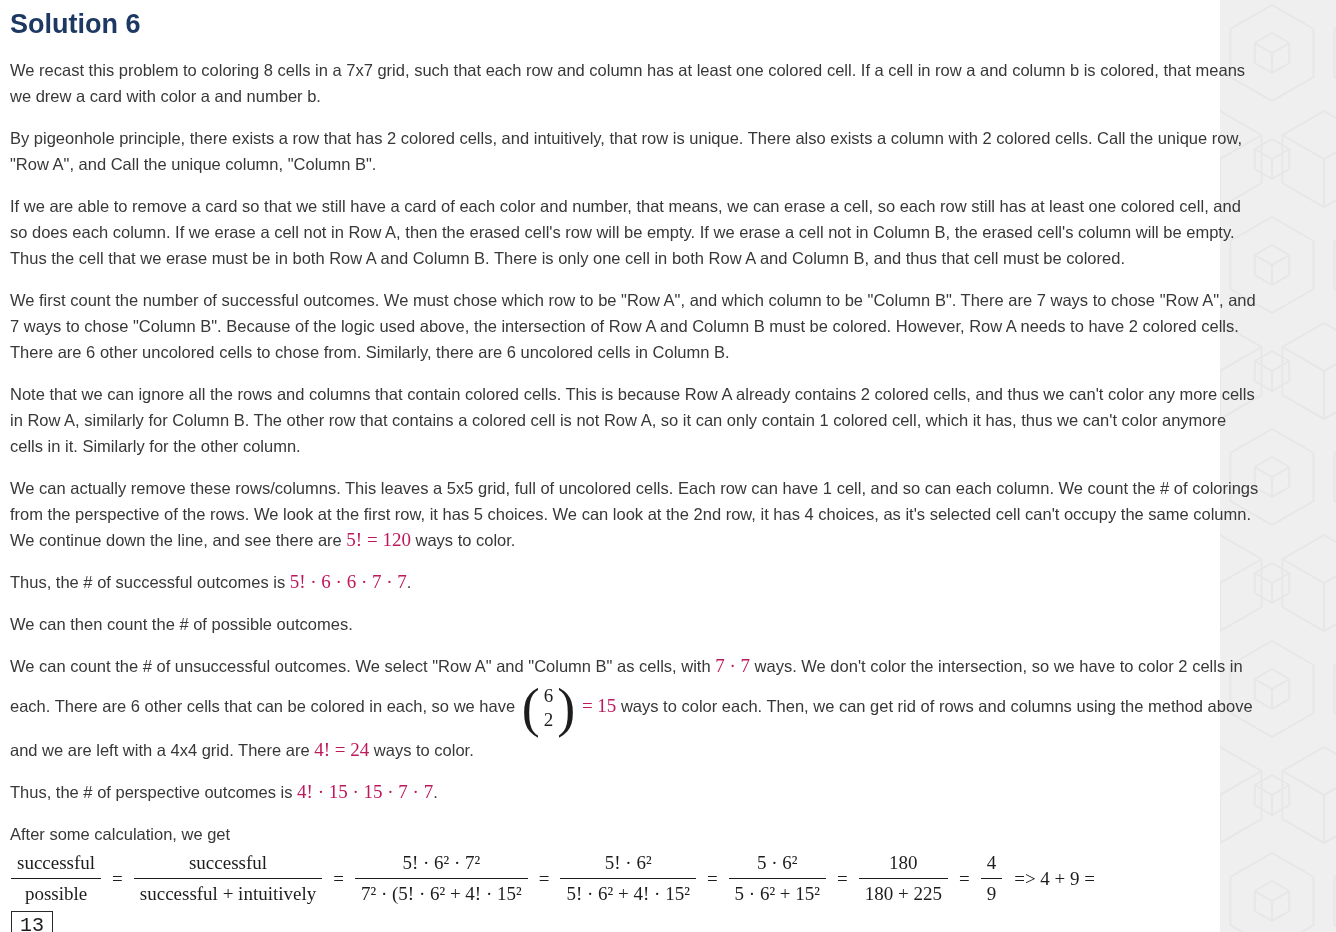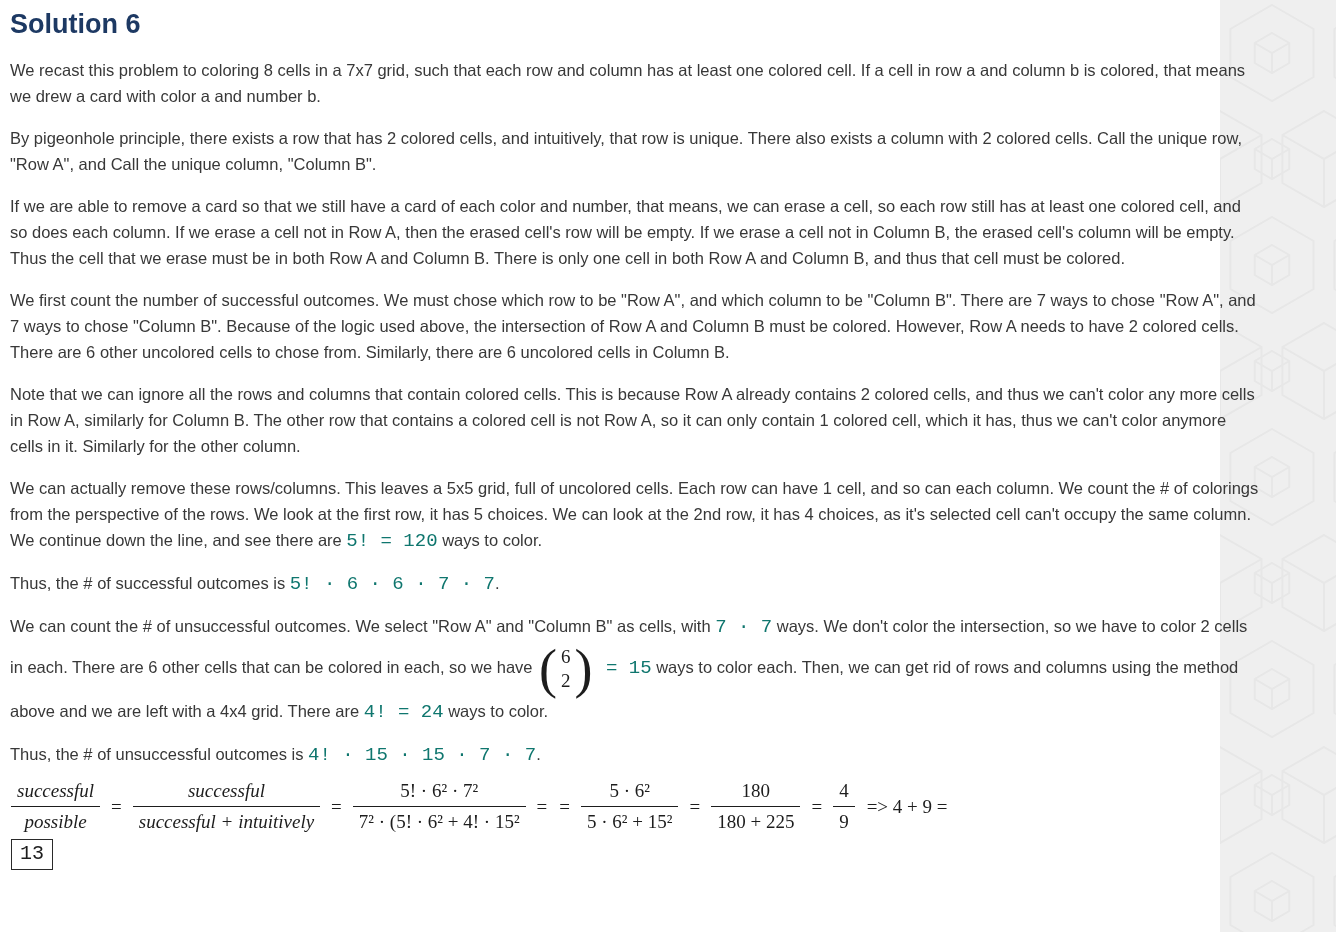--- a/index.html
+++ b/index.html
@@ -22,22 +22,22 @@
     margin:2px 0 15px 0;
     font-size:27px;line-height:33px;font-weight:700;
     color:#1d3963;
   }
   p.para{
     margin:16px 0 11px 0;
     font-size:16.5px;line-height:26px;
   }
   p.tight{margin-bottom:4px;}
   .math{
-    font-family:Liberation Mono, monospace;
-    font-size:19px;color:#0f766e;white-space:nowrap;
+    font-family:Liberation Serif, serif;
+    font-size:19px;color:#be185d;white-space:nowrap;
   }
   
   .binom{
     display:inline-flex;align-items:center;vertical-align:middle;
     font-family:"Liberation Serif","DejaVu Serif",serif;color:#1d1d1d;
     margin:0 2px;
   }
   .binom .paren{
     font-size:54px;line-height:58px;font-weight:400;
   }
@@ -49,21 +49,21 @@
   .eqrow{
     display:flex;align-items:center;gap:10px;
     width:max-content;white-space:nowrap;
     font-family:"Liberation Serif","DejaVu Serif",serif;
     font-size:19px;color:#1d1d1d;
     margin:0 0 0 1px;
   }
   .frac{display:inline-flex;flex-direction:column;align-items:center;text-align:center;}
   .fnum{padding:1px 6px 4px;}
   .fden{align-self:stretch;border-top:1.5px solid #1d1d1d;padding:4px 6px 1px;}
-  .itfrac .fnum,.itfrac .fden{font-style:italic;}
+  .itfrac .fnum,.itfrac .fden{}
   .eqsign{padding:0 1px;}
   .eqtail{padding-left:2px;text-align:center;}
   .answer-box{
     display:inline-block;margin:5px 0 0 1px;
     border:1.3px solid #2a2a2a;padding:2px 8px 4px;
     font-family:Liberation Mono, monospace;
     font-size:20px;color:#1d1d1d;
   }
 </style>
 </head>
@@ -104,49 +104,55 @@
   <p class="para"><span>If we are able to remove a card so that we still have a card of each color and number, that means, we can erase a cell, so each row still has at least one colored cell, and so does each column. If we erase a cell not in Row A, then the erased cell's row will be empty. If we erase a cell not in Column B, the erased cell's column will be empty. Thus the cell that we erase must be in both Row A and Column B. There is only one cell in both Row A and Column B, and thus that cell must be colored.</span></p>
 
   <p class="para"><span>We first count the number of successful outcomes. We must chose which row to be "Row A", and which column to be "Column B". There are 7 ways to chose "Row A", and 7 ways to chose "Column B". Because of the logic used above, the intersection of Row A and Column B must be colored. However, Row A needs to have 2 colored cells. There are 6 other uncolored cells to chose from. Similarly, there are 6 uncolored cells in Column B.</span></p>
 
   <p class="para"><span>Note that we can ignore all the rows and columns that contain colored cells. This is because Row A already contains 2 colored cells, and thus we can't color any more cells in Row A, similarly for Column B. The other row that contains a colored cell is not Row A, so it can only contain 1 colored cell, which it has, thus we can't color anymore cells in it. Similarly for the other column.</span></p>
 
   <p class="para"><span>We can actually remove these rows/columns. This leaves a 5x5 grid, full of uncolored cells. Each row can have 1 cell, and so can each column. We count the # of colorings from the perspective of the rows. We look at the first row, it has 5 choices. We can look at the 2nd row, it has 4 choices, as it's selected cell can't occupy the same column. We continue down the line, and see there are </span><span class="math">5! = 120</span><span> ways to color.</span></p>
 
   <p class="para"><span>Thus, the # of successful outcomes is </span><span class="math">5! · 6 · 6 · 7 · 7</span><span>.</span></p>
 
+  <p class="para"><span>We can then count the # of possible outcomes.</span></p>
 
   <p class="para"><span>We can count the # of unsuccessful outcomes. We select "Row A" and "Column B" as cells, with </span><span class="math">7 · 7</span><span> ways. We don't color the intersection, so we have to color 2 cells in each. There are 6 other cells that can be colored in each, so we have </span><span class="binom">
         <span class="paren">(</span>
         <span class="col">
           <span>6</span>
           <span>2</span>
         </span>
         <span class="paren">)</span>
       </span><span class="math"> = 15</span><span> ways to color each. Then, we can get rid of rows and columns using the method above and we are left with a 4x4 grid. There are </span><span class="math">4! = 24</span><span> ways to color.</span></p>
 
-  <p class="para"><span>Thus, the # of unsuccessful outcomes is </span><span class="math">4! · 15 · 15 · 7 · 7</span><span>.</span></p>
+  <p class="para"><span>Thus, the # of perspective outcomes is </span><span class="math">4! · 15 · 15 · 7 · 7</span><span>.</span></p>
 
+  <p class="para tight"><span>After some calculation, we get</span></p>
 
   <div class="eqrow">
     <span class="frac itfrac">
         <span class="fnum">successful</span>
         <span class="fden">possible</span>
       </span>
     <span class="eqsign">=</span>
     <span class="frac itfrac">
         <span class="fnum">successful</span>
         <span class="fden">successful + intuitively</span>
       </span>
     <span class="eqsign">=</span>
     <span class="frac">
         <span class="fnum">5! · 6² · 7²</span>
         <span class="fden">7² · (5! · 6² + 4! · 15²</span>
       </span>
     <span class="eqsign">=</span>
+    <span class="frac">
+        <span class="fnum">5! · 6²</span>
+        <span class="fden">5! · 6² + 4! · 15²</span>
+      </span>
     <span class="eqsign">=</span>
     <span class="frac">
         <span class="fnum">5 · 6²</span>
         <span class="fden">5 · 6² + 15²</span>
       </span>
     <span class="eqsign">=</span>
     <span class="frac">
         <span class="fnum">180</span>
         <span class="fden">180 + 225</span>
       </span>

